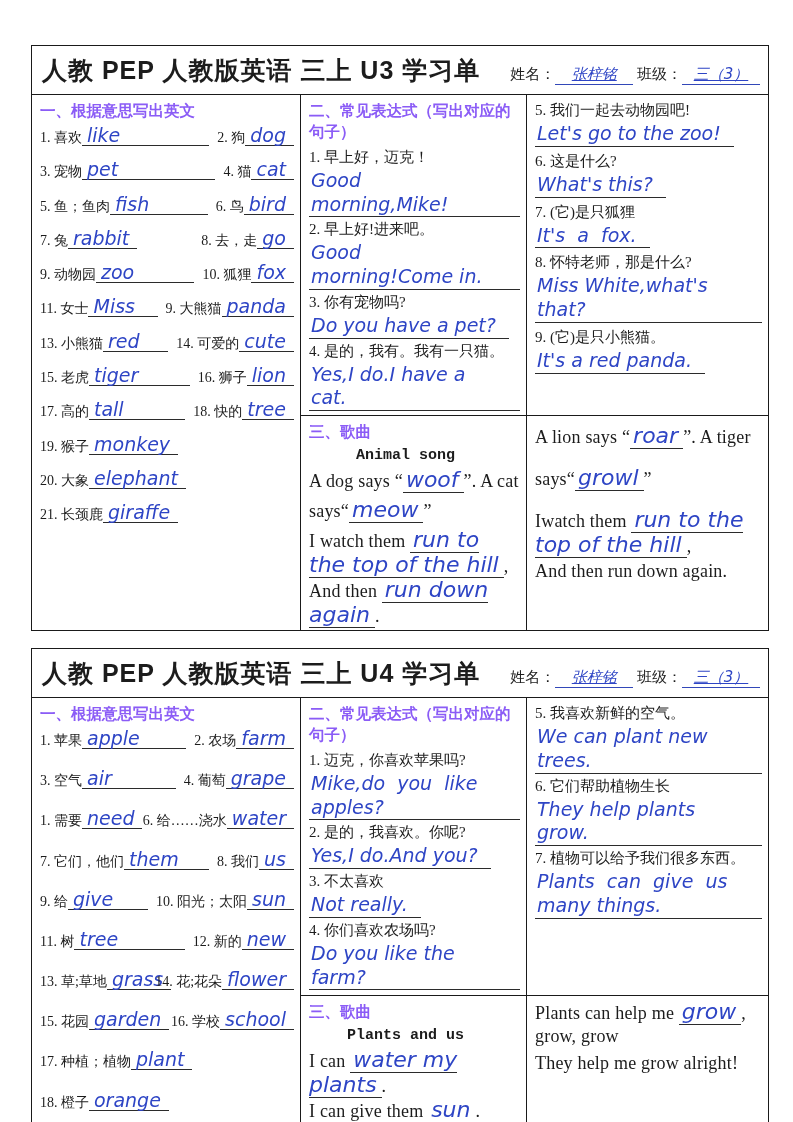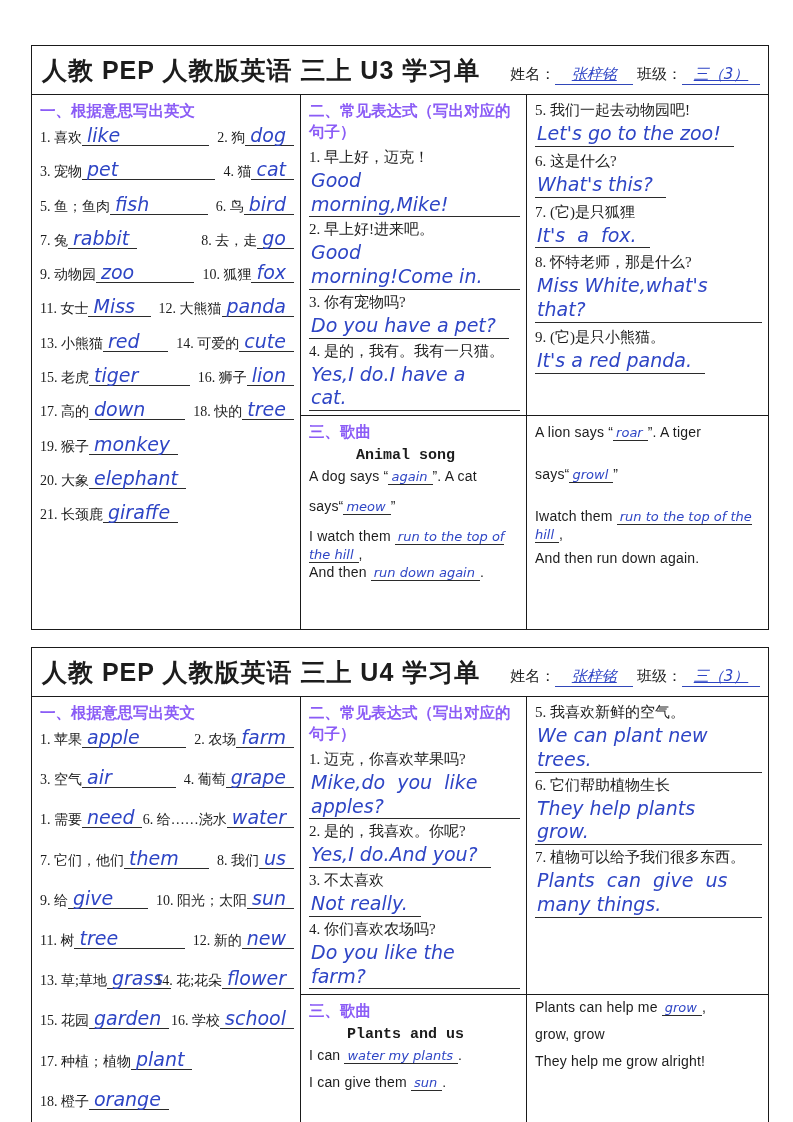--- a/index.html
+++ b/index.html
@@ -45,22 +45,22 @@
   .u4 .r1 .qa{margin-bottom:2px;}
   .u3 .c3 .qa{margin-bottom:4px;}
 
   
   .song-title{font-family:"Liberation Mono","DejaVu Sans Mono",monospace;font-weight:bold;font-size:15px;text-align:center;margin:1px 18px 3px 0;}
   .song-line{min-height:26px;}
   .lines-u3a .song-line{min-height:30px;}
   .lines-u3b .song-line{min-height:38px;padding-top:4px;}
   .lines-u4a .song-line{min-height:26.5px;}
   .lines-u4b .song-line{min-height:27px;}
-  .song-text{font-family:Liberation Sans, sans-serif;font-size:14px;letter-spacing:0.2px;}
-  .song-blank{border-bottom:1.7px solid #2b2b2b;font-size:13px;padding:0 5px 0 3px;}
+  .song-text{font-family:Liberation Serif, serif;font-size:18px;letter-spacing:0.2px;}
+  .song-blank{border-bottom:1.7px solid #2b2b2b;font-size:22px;padding:0 5px 0 3px;}
 </style>
 </head>
 <body>
 
 <div class="page">
 
   <table class="sheet u3">
     <colgroup>
         <col class="w1">
         <col class="w2">
@@ -131,21 +131,21 @@
                   <span class="cn">10. 狐狸</span>
                   <span class="blank hand">fox</span>
                 </span>
               </div>
               <div class="vocab-row">
                 <span class="vitem first">
                   <span class="cn">11. 女士</span>
                   <span class="blank hand grow">Miss</span>
                 </span>
                 <span class="vitem">
-                  <span class="cn">12. 大熊猫</span>
+                  <span class="cn">9. 大熊猫</span>
                   <span class="blank hand">panda</span>
                 </span>
               </div>
               <div class="vocab-row">
                 <span class="vitem first">
                   <span class="cn">13. 小熊猫</span>
                   <span class="blank hand grow">red</span>
                 </span>
                 <span class="vitem">
                   <span class="cn">14. 可爱的</span>
@@ -158,21 +158,21 @@
                   <span class="blank hand grow">tiger</span>
                 </span>
                 <span class="vitem">
                   <span class="cn">16. 狮子</span>
                   <span class="blank hand">lion</span>
                 </span>
               </div>
               <div class="vocab-row">
                 <span class="vitem first">
                   <span class="cn">17. 高的</span>
-                  <span class="blank hand grow">down</span>
+                  <span class="blank hand grow">tall</span>
                 </span>
                 <span class="vitem">
                   <span class="cn">18. 快的</span>
                   <span class="blank hand">tree</span>
                 </span>
               </div>
               <div class="vocab-row">
                 <span class="vitem">
                   <span class="cn">19. 猴子</span>
                   <span class="blank hand">monkey</span>
@@ -209,21 +209,21 @@
               <div class="qa"><div class="cn">8. 怀特老师，那是什么?</div><div class="ans hand">Miss White,what's that?</div></div>
               <div class="qa"><div class="cn">9. (它)是只小熊猫。</div><div class="ans hand">It's a red panda.</div></div>
             </div>
       </td>
     </tr>
     <tr class="r2">
       <td class="c2">
         <div class="sec-h">三、歌曲</div>
         <div class="song-title">Animal song</div>
         <div class="song-lines lines-u3a">
-              <div class="song-line"><span class="song-text">A dog says “</span><span class="song-blank hand">again</span><span class="song-text">”. A cat</span></div>
+              <div class="song-line"><span class="song-text">A dog says “</span><span class="song-blank hand">woof</span><span class="song-text">”. A cat</span></div>
               <div class="song-line"><span class="song-text">says“</span><span class="song-blank hand">meow</span><span class="song-text">”</span></div>
               <div class="song-line"><span class="song-text">I watch them </span><span class="song-blank hand">run to the top of the hill</span><span class="song-text">,</span></div>
               <div class="song-line"><span class="song-text">And then </span><span class="song-blank hand">run down again</span><span class="song-text">.</span></div>
             </div>
       </td>
       <td class="c3">
         <div class="song-lines lines-u3b">
               <div class="song-line"><span class="song-text">A lion says “</span><span class="song-blank hand">roar</span><span class="song-text">”. A tiger</span></div>
               <div class="song-line"><span class="song-text">says“</span><span class="song-blank hand">growl</span><span class="song-text">”</span></div>
               <div class="song-line"><span class="song-text">Iwatch them </span><span class="song-blank hand">run to the top of the hill</span><span class="song-text">,</span></div>

